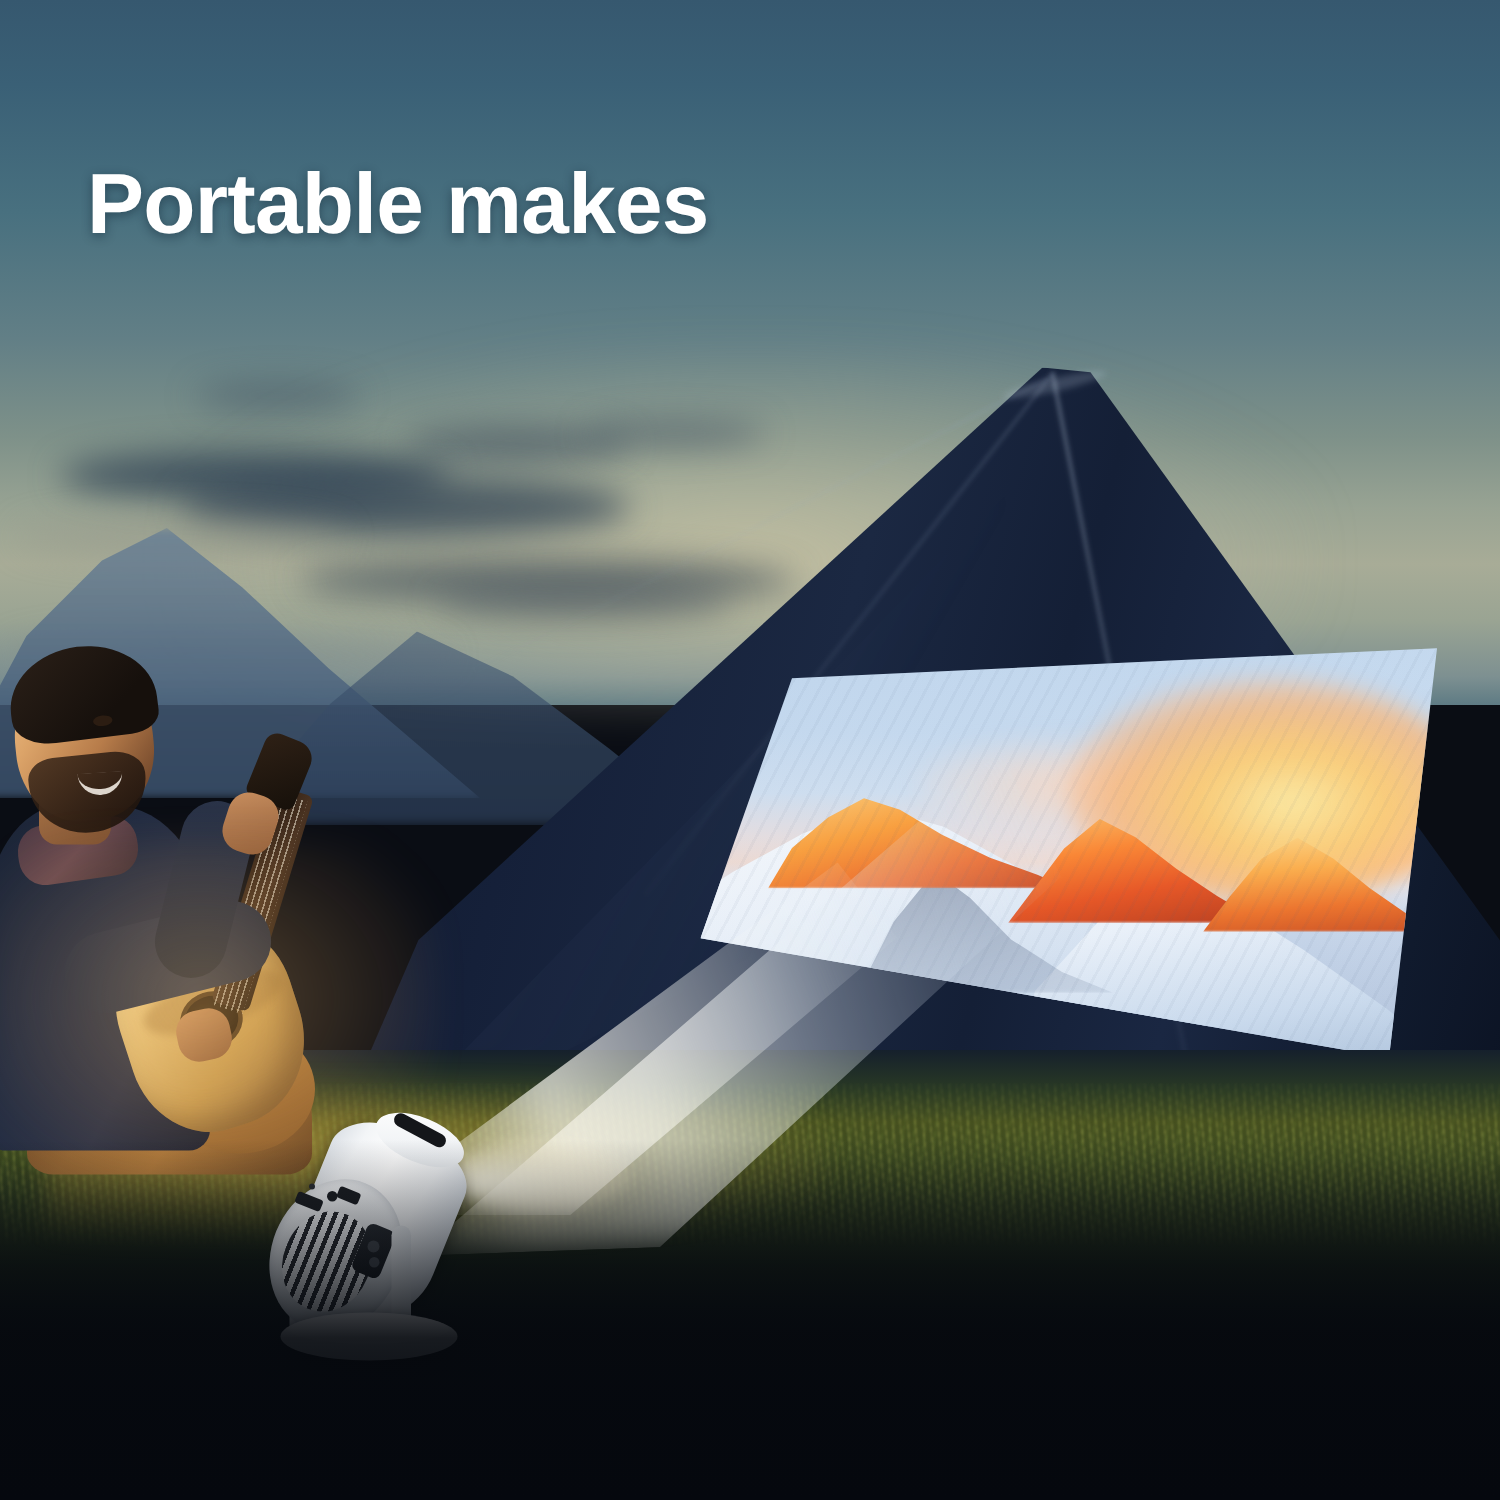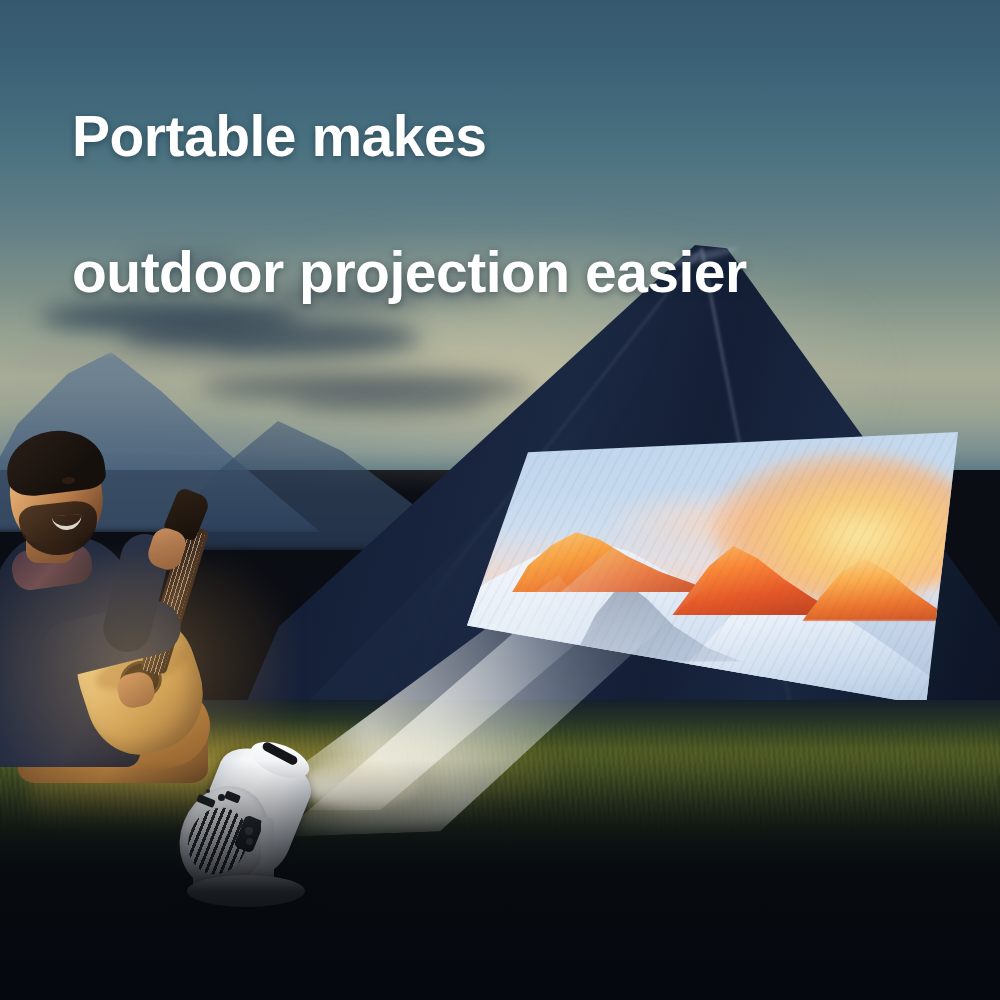--- a/index.html
+++ b/index.html
@@ -647,21 +647,20 @@
     left: 58px; top: 34px;
     width: 860px;
     color: #ffffff;
     font-family: "Liberation Sans", sans-serif;
     font-weight: bold;
     font-size: 57px;
     line-height: 68px;
     letter-spacing: -0.5px;
     text-shadow: 0 2px 7px rgba(10,28,44,0.45);
     white-space: pre-line;
-    margin-left: 14px;
   }
   .headline-line { display: block; }
 </style>
 </head>
 <body>
 
 <div id="stage">
 
   <div class="sky"></div>
   <div class="sky-glow"></div>
@@ -752,16 +751,15 @@
     <div class="pj-lens-slot"></div>
     <div class="pj-arm"></div>
     <div class="pj-base"></div>
     <div class="pj-base-top"></div>
   </div>
 
   <div class="ground-vignette"></div>
 
   <div class="headline">
     <span class="headline-line">Portable makes</span>
-    <span class="headline-line">outdoor projection easier</span>
   </div>
 
 </div>
 
 </body></html>

